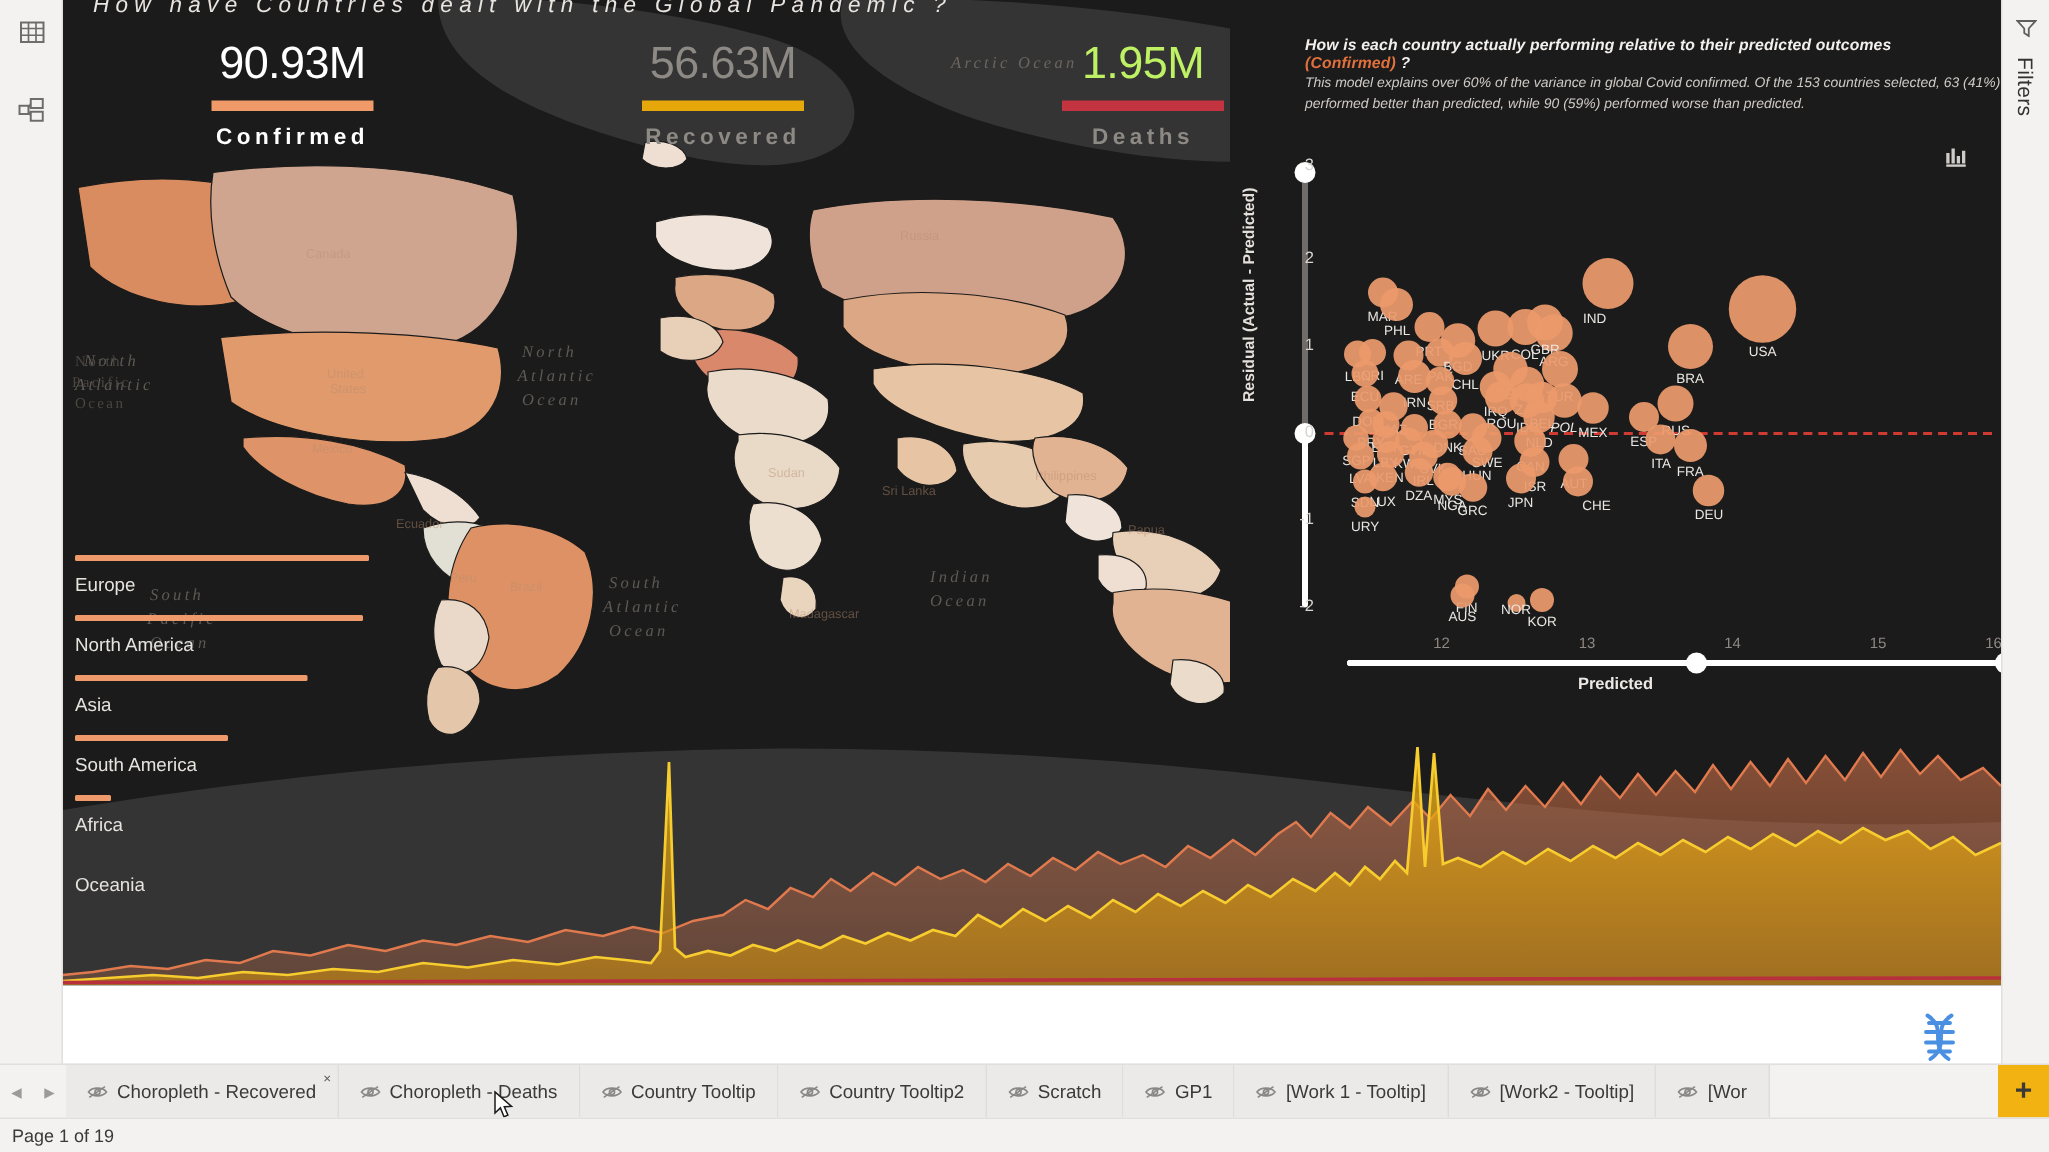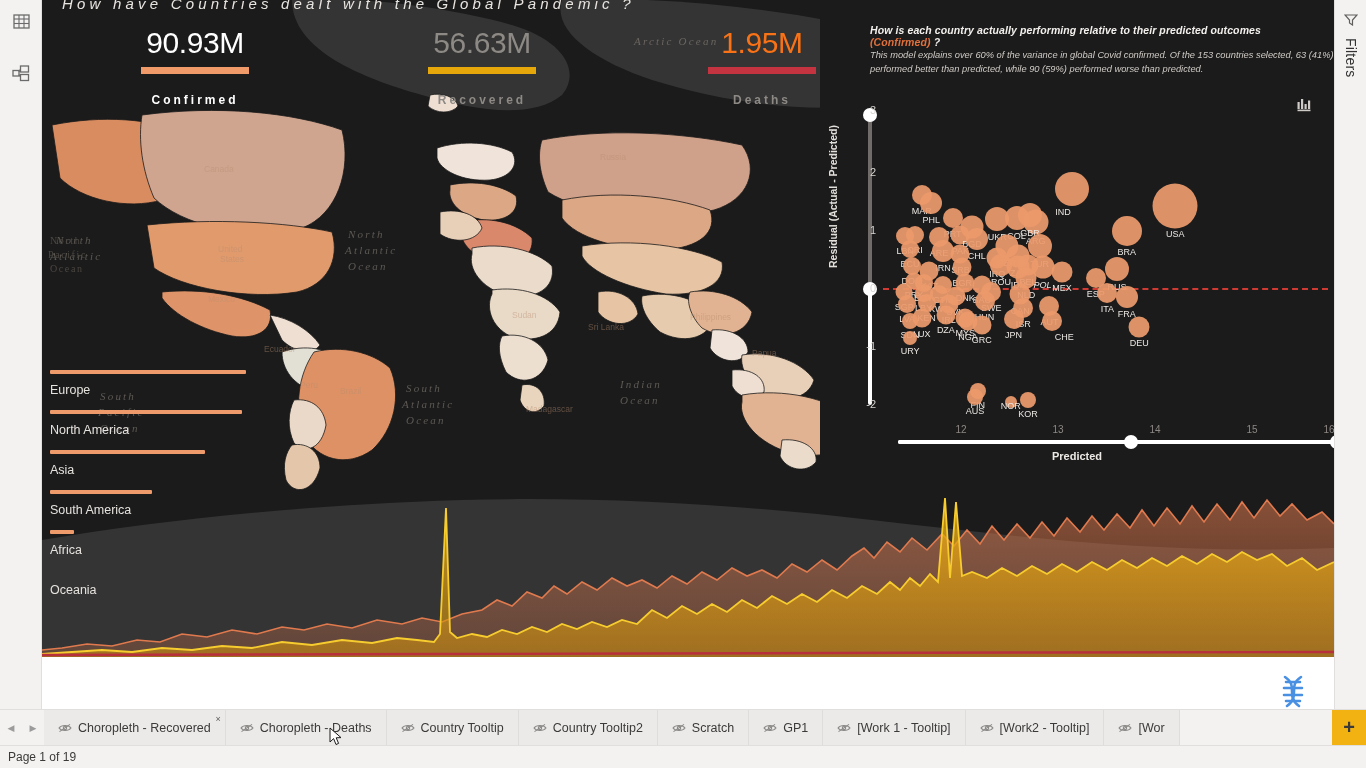--- a/index.html
+++ b/index.html
@@ -60,21 +60,21 @@
     font-style: italic; font-size: 15px; color: #e8e4e0;
     letter-spacing: 4.2px; font-weight: 400;
     white-space: nowrap;
   }
 
   
   .kpi { position: absolute; text-align: center; }
   .kpi-value { font-size: 30px; font-weight: 400; letter-spacing: -.4px; line-height: 1; }
   .kpi-bar { height: 7px; margin: 9px auto 0; }
   .kpi-label {
-    font-size: 12px; margin-top: 19px; letter-spacing: 3px; font-weight: 600;
+    font-size: 15px; margin-top: 9px; letter-spacing: 3px; font-weight: 600;
   }
   #kpi-confirmed { left: 58px; top: 28px; width: 190px; }
   #kpi-recovered { left: 345px; top: 28px; width: 190px; }
   #kpi-deaths    { left: 625px; top: 28px; width: 190px; }
 
   
   #continent-chart { position: absolute; left: 8px; top: 370px; width: 215px; }
   .cont-row { position: relative; height: 40px; }
   .cont-bar { height: 4px; background: #ef9a6b; border-radius: 1px; }
   .cont-name { font-size: 12.5px; color: #e6e2de; margin-top: 9px; }
@@ -315,21 +315,21 @@
       <div class="kpi-value" style="color:#ffffff">90.93M</div>
       <div class="kpi-bar" style="background:#f09a6a;width:108px"></div>
       <div class="kpi-label" style="color:#ffffff">Confirmed</div>
     </div>
     <div class="kpi" id="kpi-recovered">
       <div class="kpi-value" style="color:#8d8985">56.63M</div>
       <div class="kpi-bar" style="background:#e6a70b;width:108px"></div>
       <div class="kpi-label" style="color:#8d8985">Recovered</div>
     </div>
     <div class="kpi" id="kpi-deaths">
-      <div class="kpi-value" style="color:#f97316">1.95M</div>
+      <div class="kpi-value" style="color:#bef264">1.95M</div>
       <div class="kpi-bar" style="background:#c43440;width:108px"></div>
       <div class="kpi-label" style="color:#8d8985">Deaths</div>
     </div>
 
     <div id="continent-chart">
       <div class="cont-row">
         <div class="cont-bar" style="width:196px"></div>
         <div class="cont-name">Europe</div>
       </div>
       <div class="cont-row">

